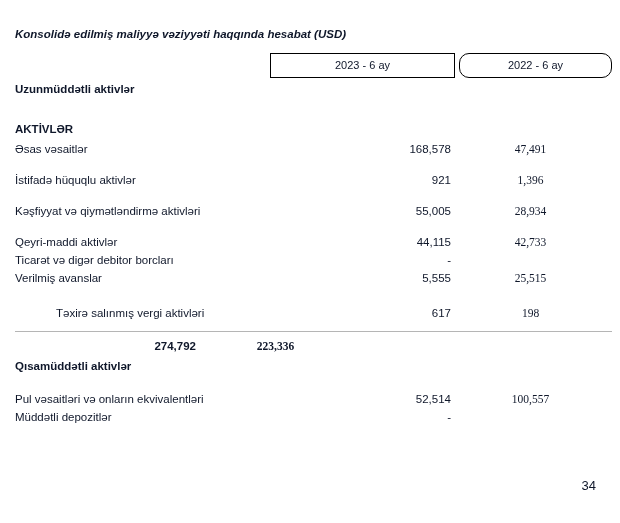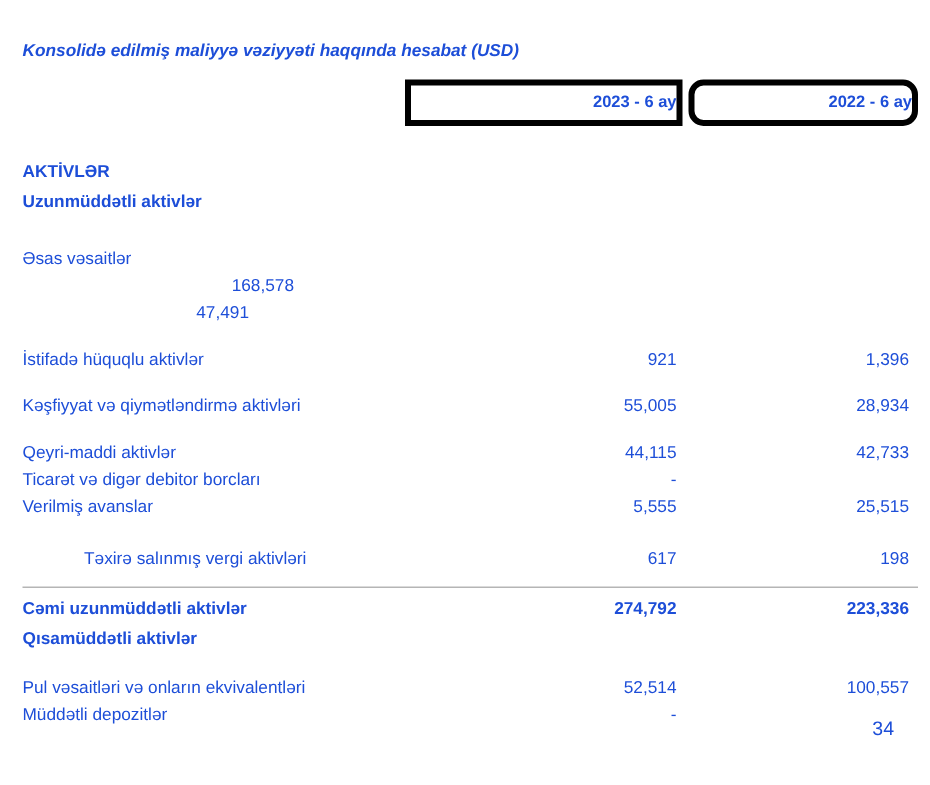--- a/index.html
+++ b/index.html
@@ -6,21 +6,21 @@
     margin: 0;
     padding: 0;
     background: #ffffff;
     font-family: "Liberation Sans", "DejaVu Sans", sans-serif;
   }
   .page {
     position: relative;
     width: 620px;
     height: 523px;
     background: #ffffff;
-    color: #1d4ed8;
+    color: #0f172a;
     box-sizing: border-box;
     padding: 28px 8px 0 15px;
     overflow: hidden;
   }
   .report-title {
     font-size: 11.5px;
     font-weight: bold;
     font-style: italic;
     margin-bottom: 13px;
   }
@@ -32,41 +32,42 @@
   }
   .row .label { flex: 1; }
   .row .c1 {
     width: 185px;
     text-align: right;
     padding-right: 4px;
     box-sizing: border-box;
   }
   .row .c2 {
     width: 157px;
-    text-align: right;
+    text-align: center;
     padding-right: 6px;
     box-sizing: border-box;
+    font-family: Liberation Serif, serif;
   }
   .header-row { margin-bottom: 0; }
   .header-row .col-box {
-    border: 4px solid #000000;
-    text-align: right;
-    font-weight: bold;
+    border: 1px solid #000000;
+    text-align: center;
+    font-weight: normal;
     font-size: 11px;
     padding: 2px 0 3px 0;
     box-sizing: border-box;
   }
   .header-row .box1 { width: 185px; }
   .header-row .box2 { width: 153px; margin-left: 4px; border-radius: 10px; }
   .bold { font-weight: bold; }
   .mt-22 { margin-top: 22px; }
   .mt-19 { }
   .mt-17 { margin-top: 17px; margin-left: 41px; }
   .mt-15 { margin-top: 15px; }
-  .mt-14 { margin-top: 20px; flex-direction: column; }
+  .mt-14 { margin-top: 2px; }
   .mt-13 { margin-top: 13px; }
   .mt-2  { margin-top: 2px; }
   .mt-0  { margin-top: 0; }
   .total-row {
     margin-top: 9px;
     border-top: 1px solid #b5b5b5;
     padding-top: 5px;
     font-weight: bold;
   }
   .page-number {
@@ -82,28 +83,28 @@
 <div class="page">
 
   <div class="report-title">Konsolidə edilmiş maliyyə vəziyyəti haqqında hesabat (USD)</div>
 
   <div class="row header-row">
     <div class="label"></div>
     <div class="col-box box1">2023 - 6 ay</div>
     <div class="col-box box2">2022 - 6 ay</div>
   </div>
 
-  <div class="row bold mt-22">
-    <div class="label">AKTİVLƏR</div>
+  <div class="row bold mt-2">
+    <div class="label">Uzunmüddətli aktivlər</div>
     <div class="c1"></div>
     <div class="c2"></div>
   </div>
 
-  <div class="row bold mt-2">
-    <div class="label">Uzunmüddətli aktivlər</div>
+  <div class="row bold mt-22">
+    <div class="label">AKTİVLƏR</div>
     <div class="c1"></div>
     <div class="c2"></div>
   </div>
 
   <div class="row mt-14">
     <div class="label">Əsas vəsaitlər</div>
     <div class="c1">168,578</div>
     <div class="c2">47,491</div>
   </div>
 
@@ -137,21 +138,20 @@
     <div class="c2">25,515</div>
   </div>
 
   <div class="row mt-17">
     <div class="label">Təxirə salınmış vergi aktivləri</div>
     <div class="c1">617</div>
     <div class="c2">198</div>
   </div>
 
   <div class="row total-row">
-    <div class="label">Cəmi uzunmüddətli aktivlər</div>
     <div class="c1">274,792</div>
     <div class="c2">223,336</div>
   </div>
 
   <div class="row bold mt-2">
     <div class="label">Qısamüddətli aktivlər</div>
     <div class="c1"></div>
     <div class="c2"></div>
   </div>
 

